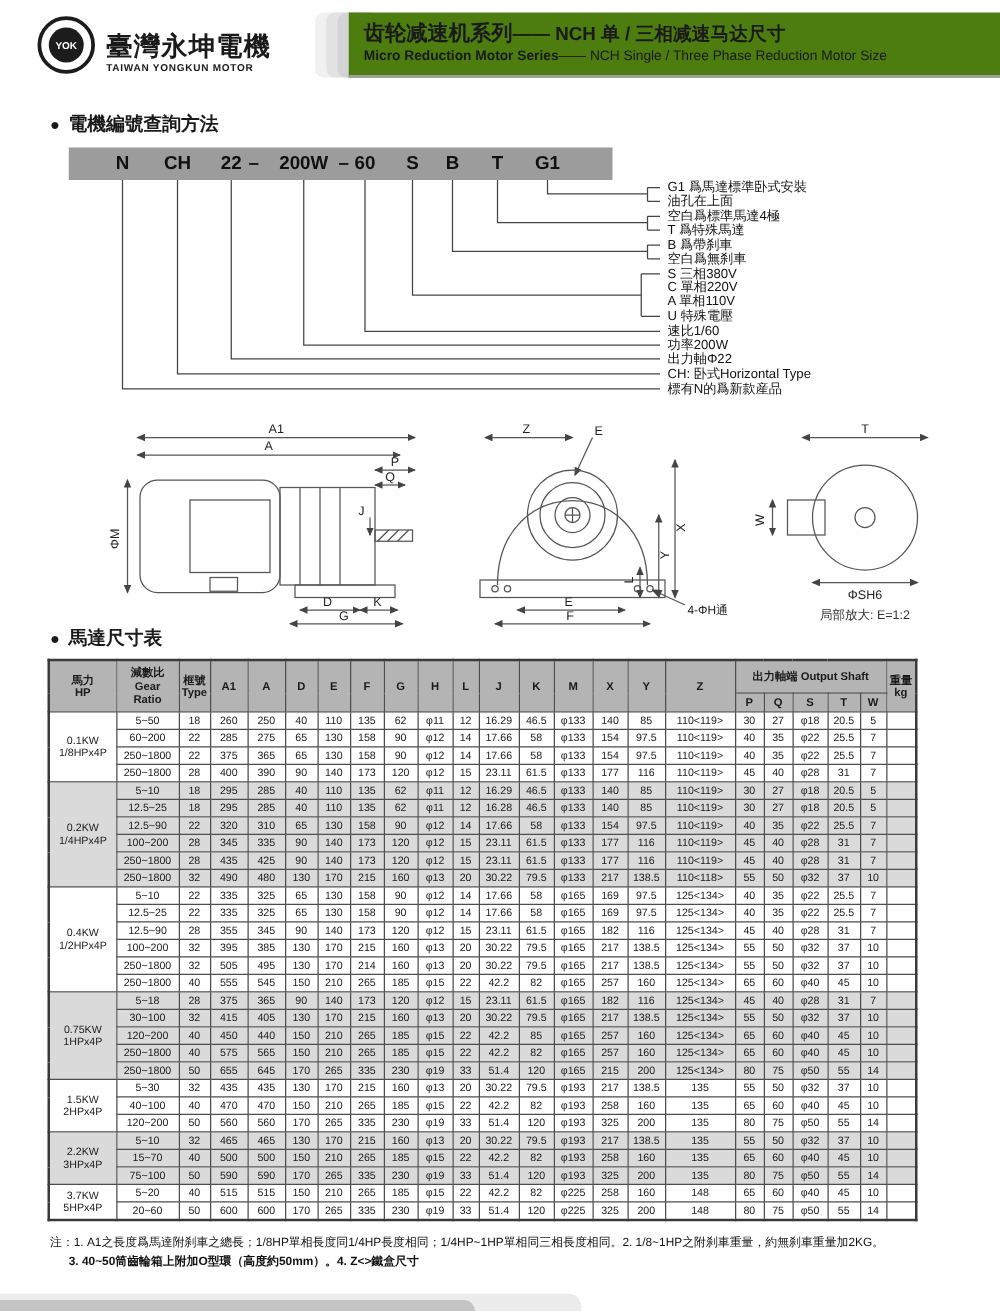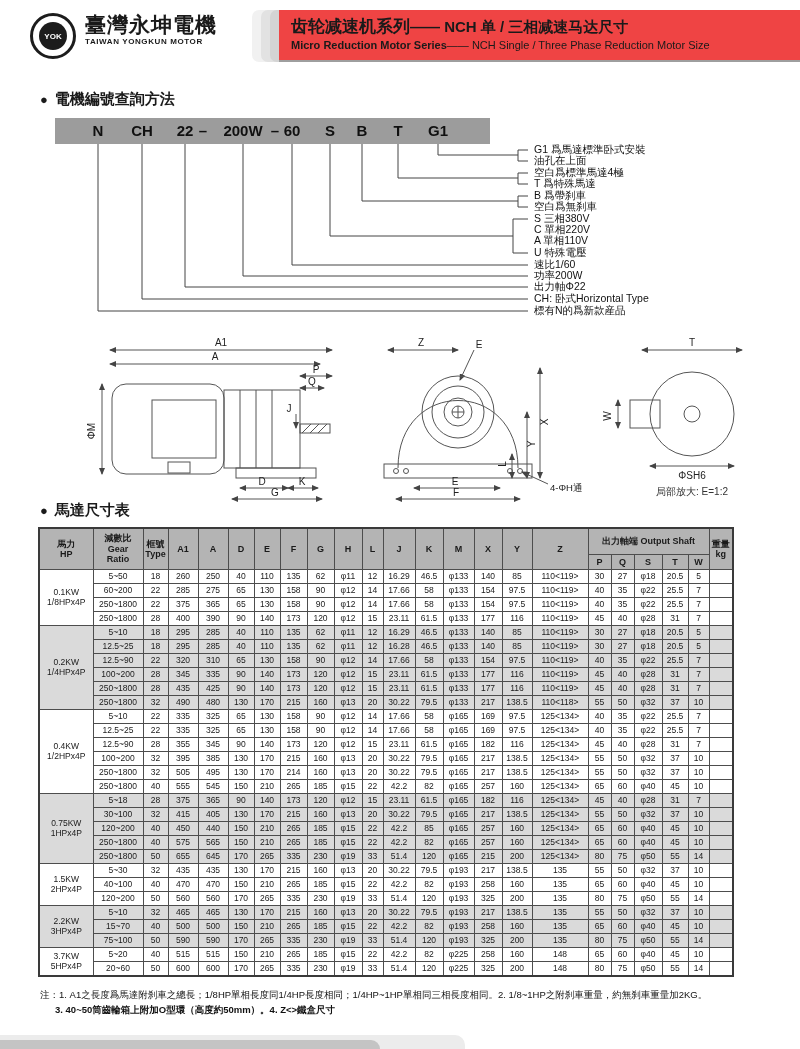--- a/index.html
+++ b/index.html
@@ -1,31 +1,31 @@
 <!DOCTYPE html>
 <html><head>
 <meta charset="utf-8">
 <style>
   html,body{margin:0;padding:0;background:#e8e8e8;}
   #page{position:relative;width:800px;height:1049px;background:#ffffff;overflow:hidden;
         font-family:"Liberation Sans","DejaVu Sans",sans-serif;color:#1a1a1a;}
 
   
-  .logo{position:absolute;left:30px;top:13px;display:flex;gap:9px;align-items:flex-start;}
+  .logo{position:absolute;left:30px;top:13px;display:flex;gap:9px;align-items:flex-end;}
   .logo-mark{width:46px;height:46px;border:3px solid #1c1c1c;border-radius:50%;
              display:flex;align-items:center;justify-content:center;background:#fff;box-sizing:border-box;}
   .logo-mark-inner{width:28px;height:28px;background:#1c1c1c;border-radius:50%;color:#fff;
              font-size:8px;font-weight:bold;display:flex;align-items:center;justify-content:center;}
   .company-cn{font-size:21px;font-weight:bold;letter-spacing:1px;line-height:1.15;}
   .company-en{font-size:8px;font-weight:bold;letter-spacing:0.6px;}
   .band-step{position:absolute;top:10px;height:52px;width:34px;border-radius:7px;}
   .step1{left:252px;background:#f1f1f1;}
   .step2{left:261px;background:#e2e2e2;}
   .step3{left:270px;background:#d4d4d4;}
-  .title-band{position:absolute;left:279px;top:10px;width:521px;height:52px;background:#ef4444;
+  .title-band{position:absolute;left:279px;top:10px;width:521px;height:52px;background:#4d7c0f;
               border-bottom:2px solid #9e9e9e;box-sizing:border-box;padding:5px 10px 0 12px;}
   .title-line-cn{font-size:17px;font-weight:bold;white-space:nowrap;}
   .title-cn-rest{font-size:15px;}
   .title-line-en{font-size:11px;white-space:nowrap;margin-top:1px;}
   .title-en-lead{font-weight:bold;text-align:right;}
 
   
   .sec-head{position:absolute;display:flex;align-items:center;gap:7px;font-size:15px;font-weight:bold;}
   .sec1{left:40px;top:90px;}
   .sec2{left:40px;top:501px;}

